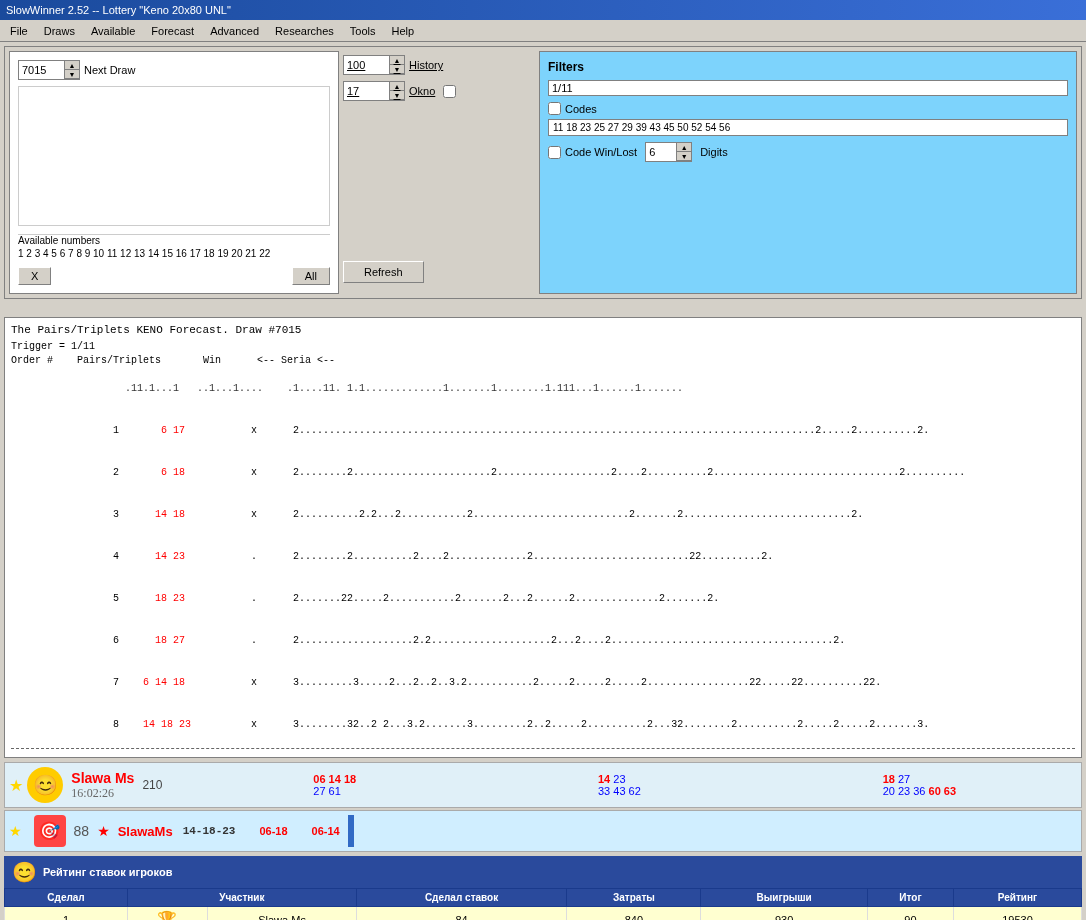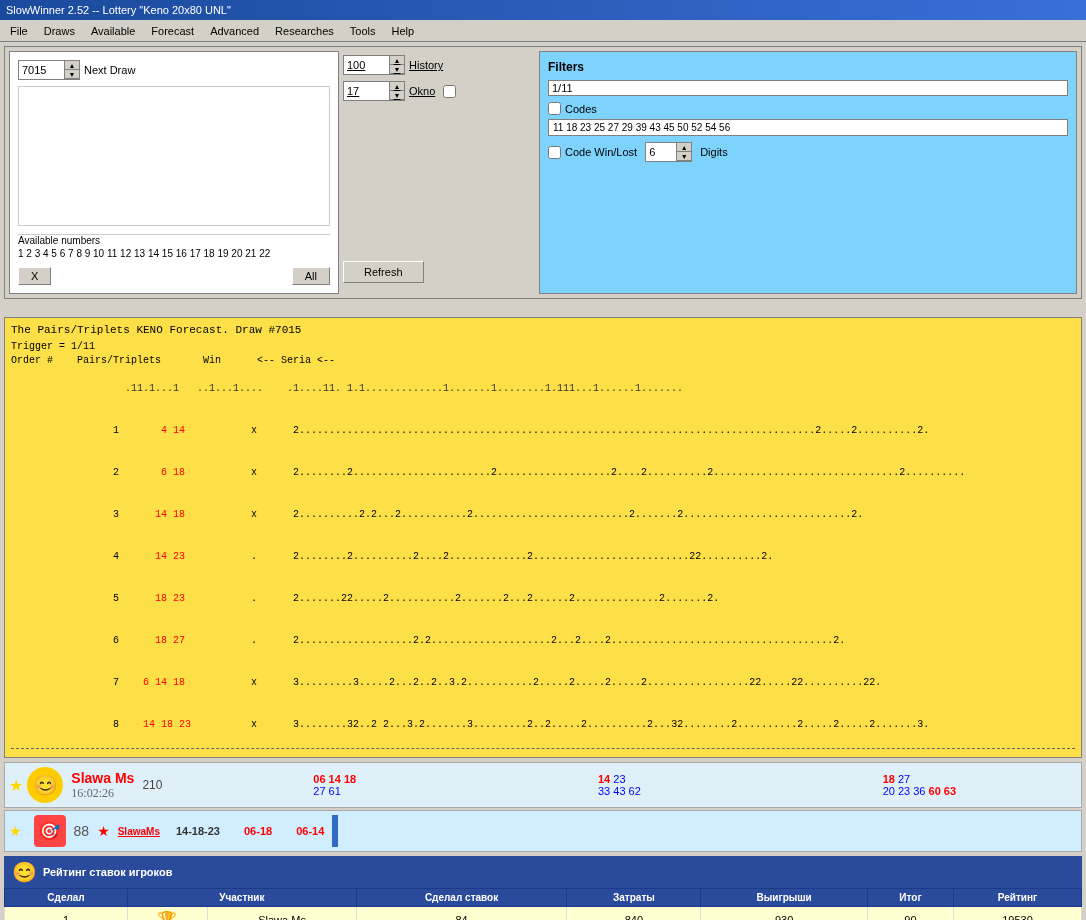--- a/index.html
+++ b/index.html
@@ -154,21 +154,21 @@
     .codes-display {
       border: 1px solid #808080;
       padding: 2px 4px;
       font-size: 10px;
       background: white;
       margin-bottom: 6px;
     }
     
     
     .forecast-area {
-      background: #fde047;
+      background: #ffffff;
       border: 1px solid #808080;
       padding: 6px;
       margin-bottom: 4px;
       font-family: 'Courier New', monospace;
       font-size: 10px;
     }
     
     .forecast-title {
       font-size: 11px;
       margin-bottom: 4px;
@@ -396,21 +396,21 @@
 
   <div class="forecast-area">
     <div class="forecast-title">The Pairs/Triplets KENO Forecast. Draw #7015</div>
     <div class="forecast-row"><span>Trigger = 1/11</span></div>
     <div class="forecast-row"><span>Order #    Pairs/Triplets       Win      &lt;-- Seria &lt;--</span></div>
     <div class="forecast-row" style="color:#333;">
       &nbsp;&nbsp;&nbsp;&nbsp;&nbsp;&nbsp;&nbsp;&nbsp;&nbsp;&nbsp;&nbsp;&nbsp;&nbsp;.11.1...1 &nbsp;&nbsp;..1...1.... &nbsp;&nbsp; .1....11. 1.1.............1.......1........1.111...1......1.......
     </div>
 
     <div class="forecast-row">
-      &nbsp;&nbsp;&nbsp;&nbsp;&nbsp;&nbsp;&nbsp;&nbsp;&nbsp;&nbsp;&nbsp;1&nbsp;&nbsp;&nbsp;&nbsp;&nbsp;&nbsp;&nbsp;<span class="red-text">4 14</span>&nbsp;&nbsp;&nbsp;&nbsp;&nbsp;&nbsp;&nbsp;&nbsp;&nbsp;&nbsp;&nbsp;x&nbsp;&nbsp;&nbsp;&nbsp;&nbsp;&nbsp;2......................................................................................2.....2..........2.
+      &nbsp;&nbsp;&nbsp;&nbsp;&nbsp;&nbsp;&nbsp;&nbsp;&nbsp;&nbsp;&nbsp;1&nbsp;&nbsp;&nbsp;&nbsp;&nbsp;&nbsp;&nbsp;<span class="red-text">6 17</span>&nbsp;&nbsp;&nbsp;&nbsp;&nbsp;&nbsp;&nbsp;&nbsp;&nbsp;&nbsp;&nbsp;x&nbsp;&nbsp;&nbsp;&nbsp;&nbsp;&nbsp;2......................................................................................2.....2..........2.
     </div>
     <div class="forecast-row">
       &nbsp;&nbsp;&nbsp;&nbsp;&nbsp;&nbsp;&nbsp;&nbsp;&nbsp;&nbsp;&nbsp;2&nbsp;&nbsp;&nbsp;&nbsp;&nbsp;&nbsp;&nbsp;<span class="red-text">6 18</span>&nbsp;&nbsp;&nbsp;&nbsp;&nbsp;&nbsp;&nbsp;&nbsp;&nbsp;&nbsp;&nbsp;x&nbsp;&nbsp;&nbsp;&nbsp;&nbsp;&nbsp;2........2.......................2...................2....2..........2...............................2..........
     </div>
     <div class="forecast-row">
       &nbsp;&nbsp;&nbsp;&nbsp;&nbsp;&nbsp;&nbsp;&nbsp;&nbsp;&nbsp;&nbsp;3&nbsp;&nbsp;&nbsp;&nbsp;&nbsp;&nbsp;<span class="red-text">14 18</span>&nbsp;&nbsp;&nbsp;&nbsp;&nbsp;&nbsp;&nbsp;&nbsp;&nbsp;&nbsp;&nbsp;x&nbsp;&nbsp;&nbsp;&nbsp;&nbsp;&nbsp;2..........2.2...2...........2..........................2.......2............................2.
     </div>
     <div class="forecast-row">
       &nbsp;&nbsp;&nbsp;&nbsp;&nbsp;&nbsp;&nbsp;&nbsp;&nbsp;&nbsp;&nbsp;4&nbsp;&nbsp;&nbsp;&nbsp;&nbsp;&nbsp;<span class="red-text">14 23</span>&nbsp;&nbsp;&nbsp;&nbsp;&nbsp;&nbsp;&nbsp;&nbsp;&nbsp;&nbsp;&nbsp;.&nbsp;&nbsp;&nbsp;&nbsp;&nbsp;&nbsp;2........2..........2....2.............2..........................22..........2.
     </div>
@@ -457,23 +457,23 @@
         </div>
       </div>
     </div>
 
     <div class="player-card-2">
       <span class="star-icon" style="font-size:14px;">★</span>
       <div style="width: 32px; height: 32px; background: #ff4444; border-radius: 4px; display: flex; align-items: center; justify-content: center; font-size: 18px;">🎯</div>
       <div style="font-size: 14px; color: #555;">88</div>
       <div style="display: flex; align-items: center; gap: 4px;">
         <span class="star-icon" style="color: red; font-size: 14px;">★</span>
-        <span class="player-name" style="font-size: 10px; text-decoration: underline;">SlawaMs</span>
-      </div>
-      <div style="margin-left: 8px; font-weight: bold; color: #333;">14-18-23</div>
+        <span class="player-name" style="font-size: 13px;">SlawaMs</span>
+      </div>
+      <div style="margin-left: 2px; font-weight: bold; color: #333; font-family: Liberation Mono, monospace;">14-18-23</div>
       <div style="margin-left: 16px; color: red; font-weight: bold;">06-18</div>
       <div style="margin-left: 16px; color: red; font-weight: bold;">06-14</div>
       <div class="blue-side-bar"></div>
     </div>
   </div>
 
   <div class="rating-section">
     <div class="rating-header">
       <span style="font-size:20px;">😊</span>
       <span>Рейтинг ставок игроков</span>

